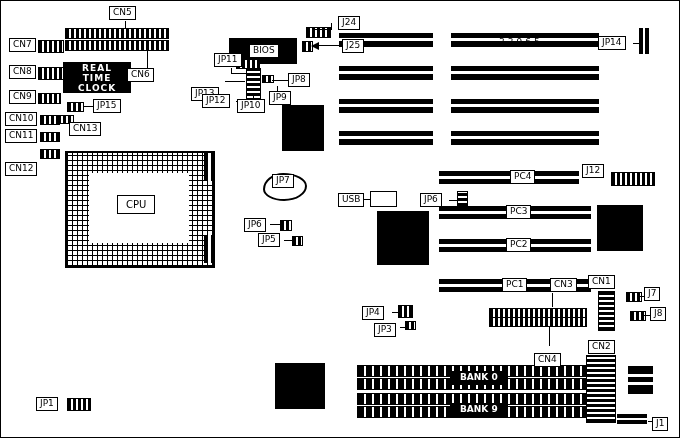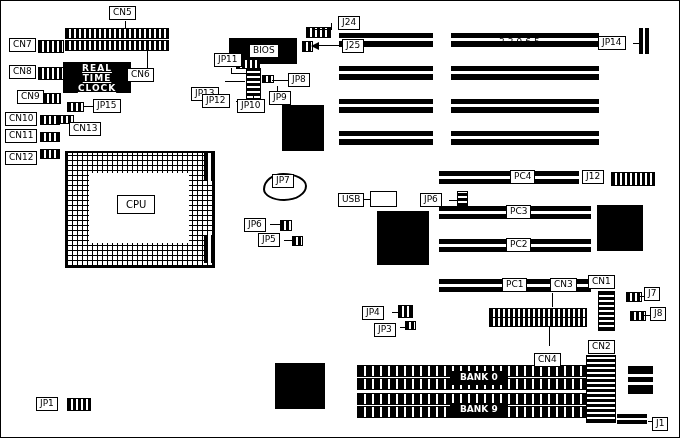--- a/index.html
+++ b/index.html
@@ -36,21 +36,21 @@
                      repeating-linear-gradient(90deg,#000 0 1px,transparent 1px 5px);}
   .cpu-inner{position:absolute;background:#fff;z-index:2;}
   .blob{position:absolute;border:2px solid #000;background:#fff;z-index:2;
     border-radius:46% 54% 52% 48% / 58% 46% 54% 42%;}
   .wrect{position:absolute;background:#fff;border:1px solid #000;z-index:2;}
   .port{position:absolute;z-index:2;
     background:linear-gradient(to bottom,#000 0 28%,#fff 28% 38%,#000 38% 58%,#fff 58% 68%,#000 68% 100%);}
   .arrow-left{position:absolute;width:0;height:0;z-index:4;
     border-top:4px solid transparent;border-bottom:4px solid transparent;border-right:8px solid #000;}
   .plain{position:absolute;font-size:9px;letter-spacing:3px;color:#000;z-index:3;white-space:nowrap;}
-  .rtc-text{width:62px;letter-spacing:1px;text-decoration:underline;}
+  .rtc-text{width:62px;letter-spacing:1px;}
 </style>
 </head>
 <body>
 
 <div class="board">
 
   <div class="pins" style="left:64px;top:27px;width:102px;height:9px"></div>
   <div class="pins" style="left:64px;top:39px;width:102px;height:9px"></div>
   <div class="lbl" style="left:108px;top:5px">CN5</div>
   <div class="line" style="left:124px;top:20px;width:1px;height:7px"></div>
@@ -61,37 +61,37 @@
   <div class="lbl" style="left:8px;top:64px">CN8</div>
   <div class="pins" style="left:37px;top:66px;width:24px;height:11px"></div>
 
   <div class="blackbox" style="left:62px;top:61px;width:68px;height:31px">
     <span class="rtc-text">REAL TIME CLOCK</span>
   </div>
 
   <div class="lbl" style="left:126px;top:67px">CN6</div>
   <div class="line" style="left:146px;top:48px;width:1px;height:19px"></div>
 
-  <div class="lbl" style="left:16px;top:89px">CN9</div>
+  <div class="lbl" style="left:8px;top:89px">CN9</div>
   <div class="pins" style="left:37px;top:92px;width:21px;height:9px"></div>
 
   <div class="lbl" style="left:92px;top:98px">JP15</div>
   <div class="pins" style="left:66px;top:101px;width:15px;height:8px"></div>
   <div class="line" style="left:82px;top:105px;width:10px;height:1px"></div>
 
   <div class="lbl" style="left:4px;top:111px">CN10</div>
   <div class="pins" style="left:39px;top:114px;width:18px;height:8px"></div>
 
   <div class="lbl" style="left:68px;top:121px">CN13</div>
   <div class="pins" style="left:56px;top:114px;width:15px;height:7px"></div>
 
   <div class="lbl" style="left:4px;top:128px">CN11</div>
   <div class="pins" style="left:39px;top:131px;width:18px;height:8px"></div>
 
-  <div class="lbl" style="left:4px;top:150px">CN12</div>
+  <div class="lbl" style="left:4px;top:161px">CN12</div>
   <div class="pins" style="left:39px;top:148px;width:18px;height:8px"></div>
 
   <div class="cpu-socket" style="left:64px;top:150px;width:146px;height:113px"></div>
   <div class="cpu-inner" style="left:88px;top:172px;width:100px;height:70px"></div>
   <div class="lbl" style="left:116px;top:194px;padding:3px 8px;font-size:10px">CPU</div>
   <div class="slot-v" style="left:203px;top:152px;width:11px;height:28px"></div>
   <div class="slot-v" style="left:203px;top:234px;width:11px;height:28px"></div>
 
   <div class="chip" style="left:228px;top:37px;width:68px;height:26px"></div>
   <div class="lbl" style="left:248px;top:43px">BIOS</div>
@@ -144,21 +144,21 @@
   <div class="slot" style="left:338px;top:98px;width:94px;height:14px"></div>
   <div class="slot" style="left:450px;top:98px;width:148px;height:14px"></div>
   <div class="slot" style="left:338px;top:130px;width:94px;height:14px"></div>
   <div class="slot" style="left:450px;top:130px;width:148px;height:14px"></div>
 
   <div class="plain" style="left:498px;top:36px">33965</div>
 
 
   <div class="slot" style="left:438px;top:170px;width:140px;height:13px"></div>
   <div class="lbl" style="left:509px;top:169px">PC4</div>
-  <div class="lbl" style="left:581px;top:169px">J12</div>
+  <div class="lbl" style="left:581px;top:163px">J12</div>
   <div class="pins" style="left:610px;top:171px;width:42px;height:12px"></div>
 
   <div class="slot" style="left:438px;top:205px;width:152px;height:13px"></div>
   <div class="lbl" style="left:505px;top:204px">PC3</div>
 
   <div class="slot" style="left:438px;top:238px;width:152px;height:13px"></div>
   <div class="lbl" style="left:505px;top:237px">PC2</div>
 
   <div class="slot" style="left:438px;top:278px;width:152px;height:13px"></div>
   <div class="lbl" style="left:501px;top:277px">PC1</div>

